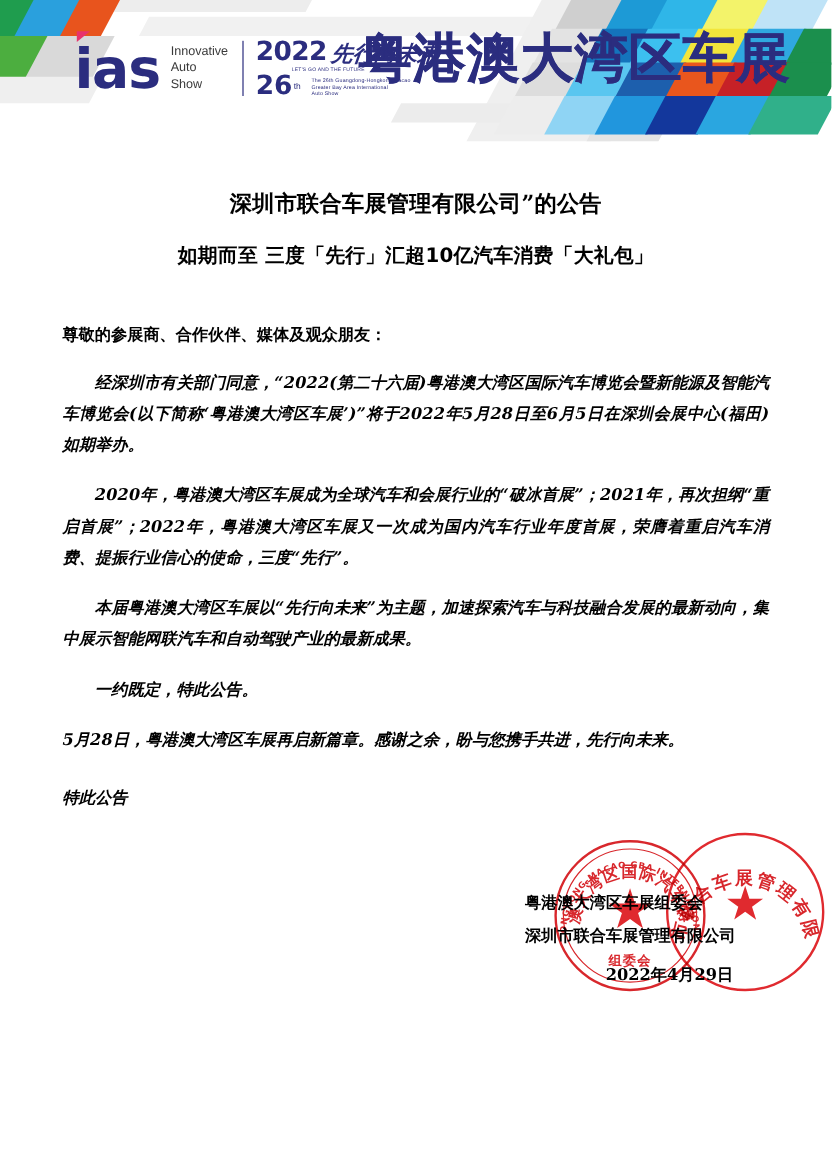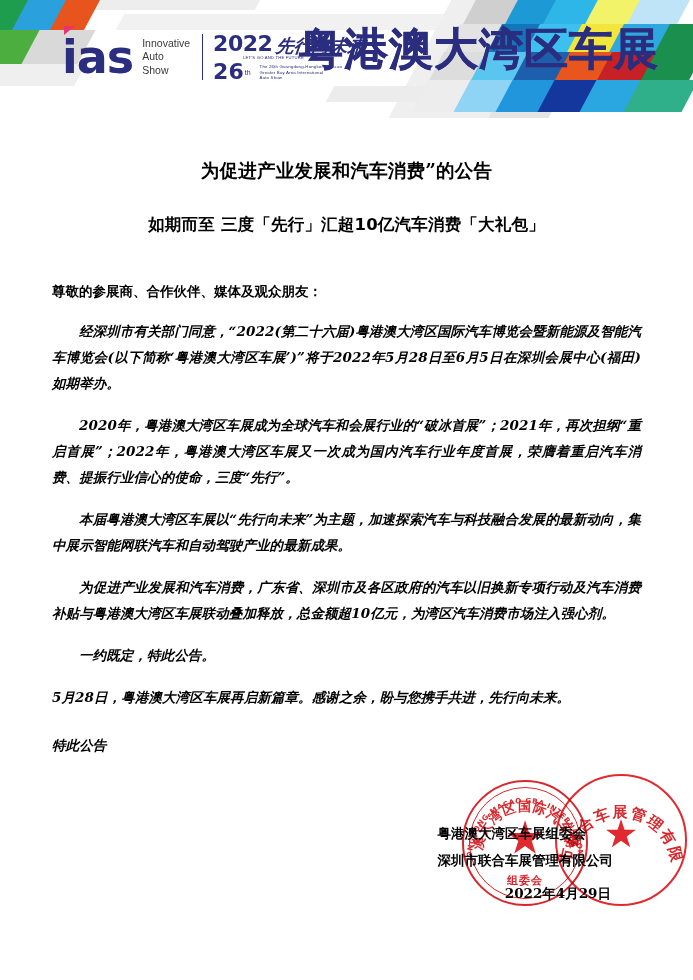--- a/index.html
+++ b/index.html
@@ -213,21 +213,21 @@
   }
   .doc-title {
     font-family: "DejaVu Serif", "Liberation Serif", serif;
     font-weight: 700;
     font-size: 18.5px;
     line-height: 30px;
     color: #000;
     letter-spacing: .2px;
   }
   .doc-subtitle {
-    margin-top: 26px;
+    margin-top: 14px;
     font-family: "DejaVu Sans", "Liberation Sans", sans-serif;
     font-weight: 700;
     font-size: 16.5px;
     line-height: 26px;
     color: #000;
     letter-spacing: .2px;
   }
   .salutation {
     margin-top: 42px;
     font-family: "DejaVu Serif", "Liberation Serif", serif;
@@ -418,30 +418,29 @@
       </div>
     </div>
   </div>
 
   <div class="banner-title-cn">粤港澳大湾区车展</div>
 </div>
 
 <div class="doc">
 
   <div class="title-block">
-    <div class="doc-title">为促进产业发展和汽车消费”的公告</div>
+    <div class="doc-title">深圳市联合车展管理有限公司”的公告</div>
     <div class="doc-subtitle">如期而至  三度「先行」汇超10亿汽车消费「大礼包」</div>
   </div>
 
   <div class="salutation">尊敬的参展商、合作伙伴、媒体及观众朋友：</div>
 
   <div class="para">经深圳市有关部门同意，“2022(第二十六届)粤港澳大湾区国际汽车博览会暨新能源及智能汽车博览会(以下简称‘粤港澳大湾区车展’)”将于2022年5月28日至6月5日在深圳会展中心(福田)如期举办。</div>
   <div class="para">2020年，粤港澳大湾区车展成为全球汽车和会展行业的“破冰首展”；2021年，再次担纲“重启首展”；2022年，粤港澳大湾区车展又一次成为国内汽车行业年度首展，荣膺着重启汽车消费、提振行业信心的使命，三度“先行”。</div>
   <div class="para">本届粤港澳大湾区车展以“先行向未来”为主题，加速探索汽车与科技融合发展的最新动向，集中展示智能网联汽车和自动驾驶产业的最新成果。</div>
-  <div class="para">为促进产业发展和汽车消费，广东省、深圳市及各区政府的汽车以旧换新专项行动及汽车消费补贴与粤港澳大湾区车展联动叠加释放，总金额超10亿元，为湾区汽车消费市场注入强心剂。</div>
   <div class="para noindent" style="text-indent:2em">一约既定，特此公告。</div>
   <div class="para noindent">5月28日，粤港澳大湾区车展再启新篇章。感谢之余，盼与您携手共进，先行向未来。</div>
   <div class="para noindent" style="margin-top:22px">特此公告</div>
 
   <div class="sign-area">
 
     <div class="seal seal-left">
       <div class="inner-ring"></div>
       <div class="arc-text">
         <svg viewBox="0 0 122 122" aria-hidden="true">

